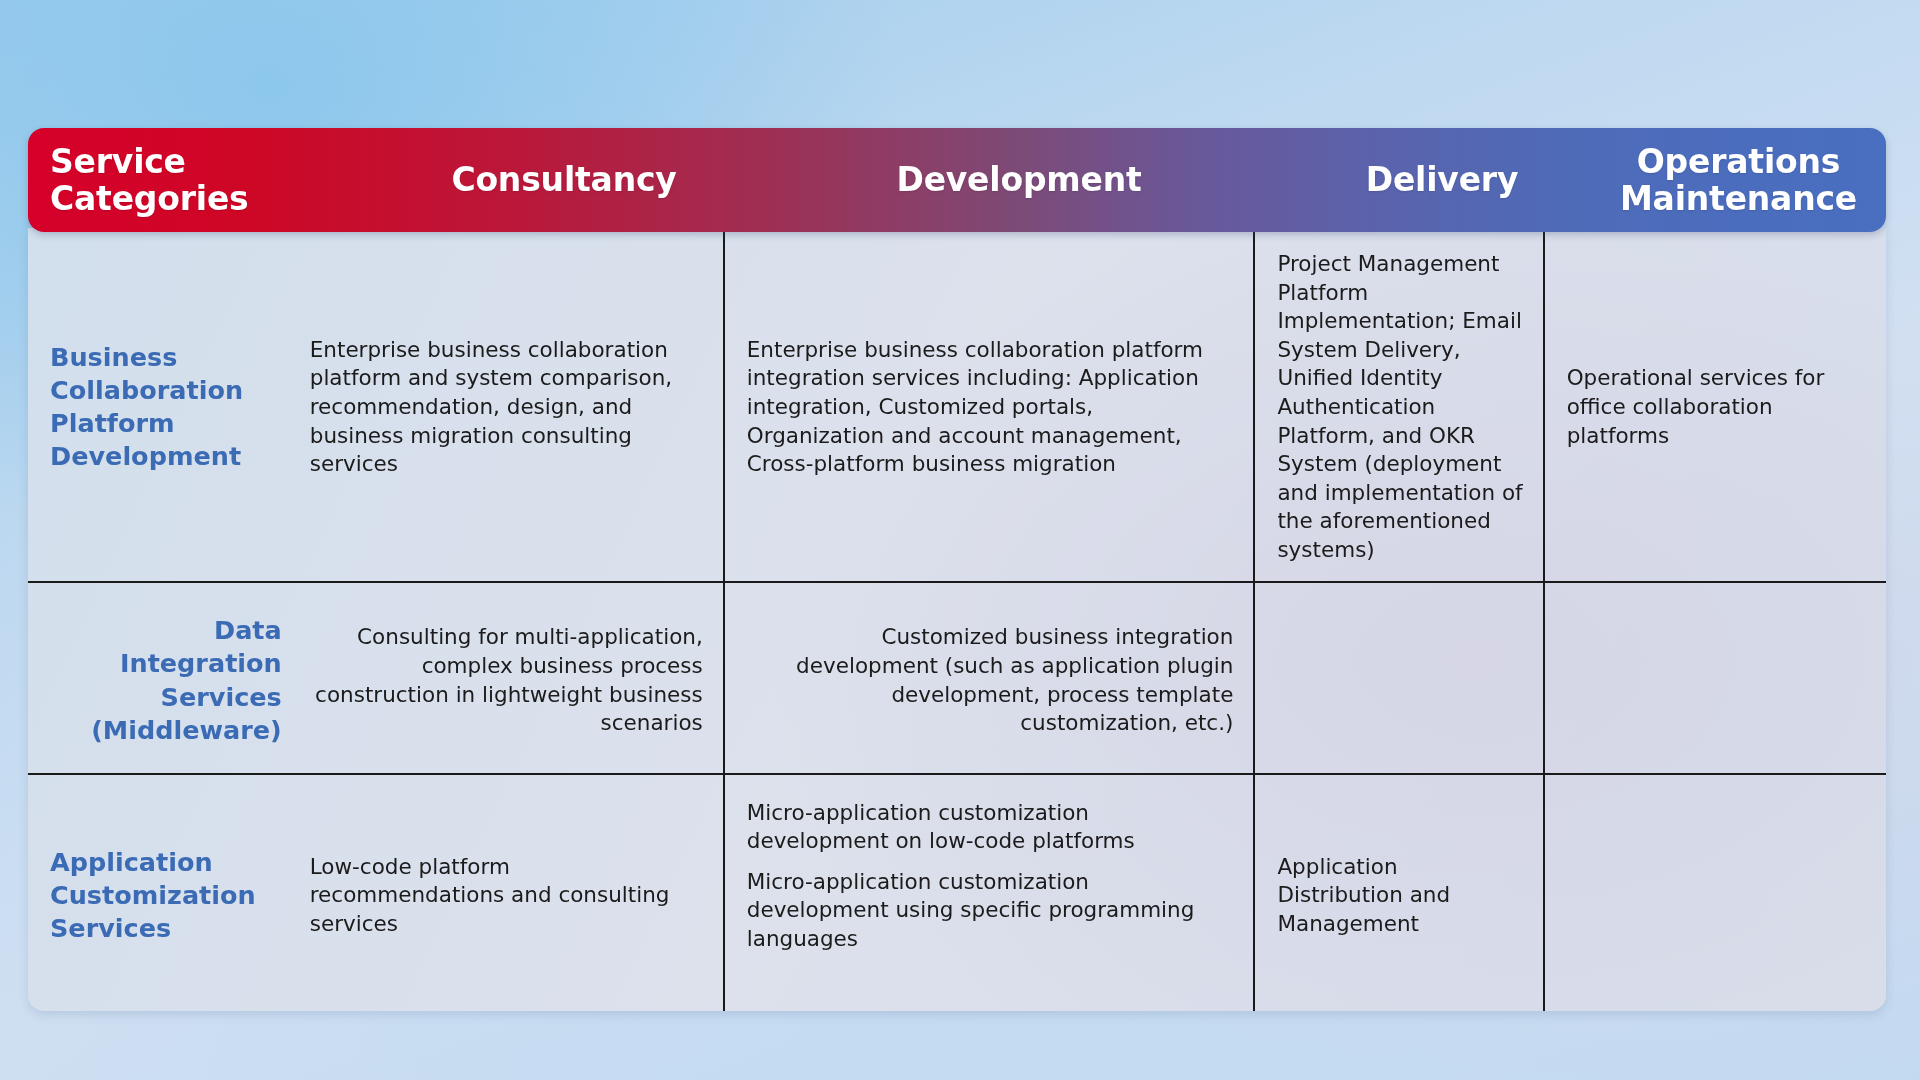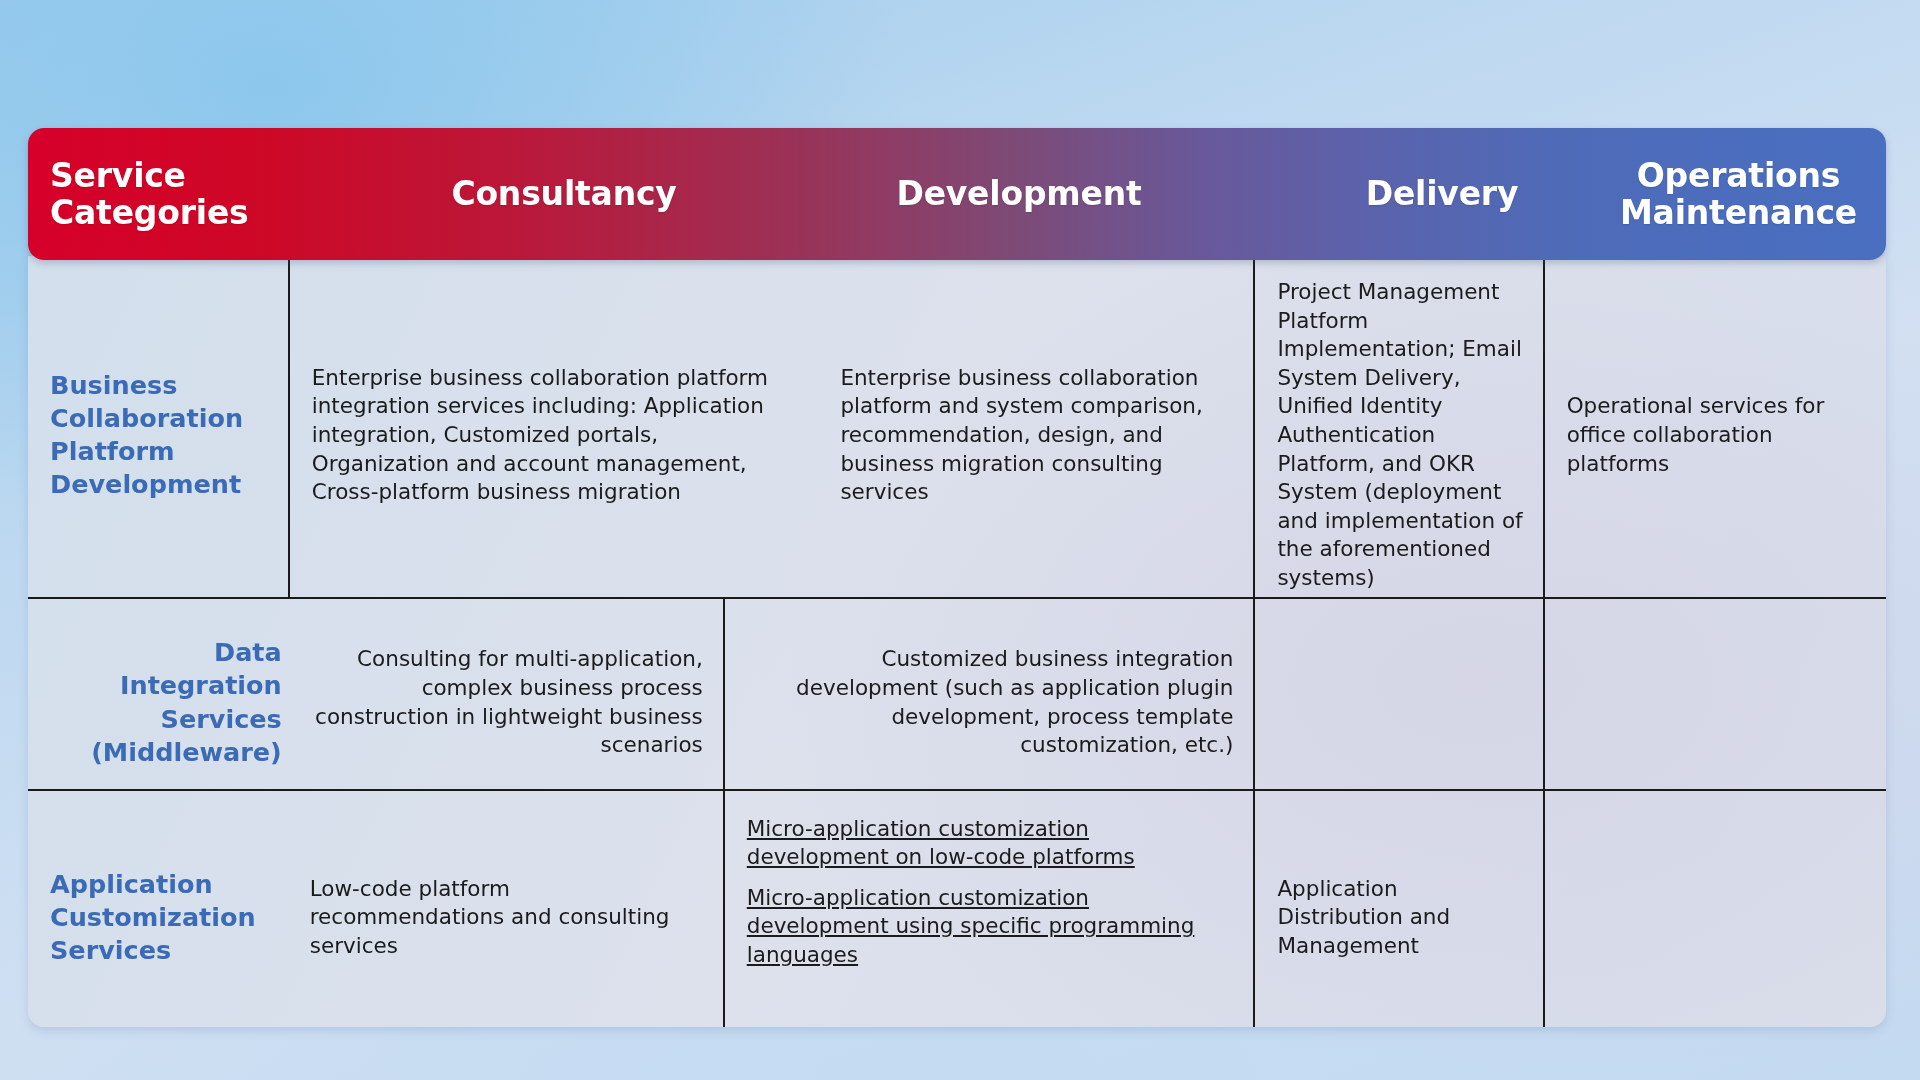--- a/index.html
+++ b/index.html
@@ -20,21 +20,21 @@
   
   .table-wrap {
     position:absolute;
     left:28px; top:128px;
     width:1858px;
   }
 
   
   .thead {
     display:flex;
-    height:132px;
+    height:104px;
     border-radius:16px;
     background:linear-gradient(90deg,
         #D6002A 0%,
         #CE0726 12%,
         #BB1739 26%,
         #9E2F54 40%,
         #7D4A76 53%,
         #69589A 63%,
         #5A63AD 73%,
         #4E6BB8 83%,
@@ -70,21 +70,21 @@
       radial-gradient(ellipse 60% 90% at 78% 55%, rgba(209,205,224,0.50) 0%, rgba(209,205,224,0) 65%),
       linear-gradient(115deg, #D2DFEC 0%, #D7E0EC 22%, #DCE1EC 45%, #DADFEB 65%, #D8DEEB 85%, #D9DEEA 100%);
     box-shadow:0 4px 10px rgba(70,95,135,0.16);
     overflow:hidden;
     z-index:2;
   }
   .tr { display:flex; position:relative; }
   .tr + .tr { border-top:2px solid #1a1a1a; }
 
   .td {
-    padding:22px 20px 4px 22px;
+    padding:22px 20px 16px 22px;
     color:#1b1b1b;
     font-size:21.5px;
     line-height:1.33;
   }
   .td + .td { border-left:2px solid #1a1a1a; }
 
   .td-cat {
     width:268px;
     border-left:none !important;
     color:#3B6BB5;
@@ -101,21 +101,21 @@
 
   .td p + p { margin-top:12px; }
 
   
   .row-1 { min-height:250px; }
   .row-2 { min-height:192px;text-align:right; }
   .row-3 { min-height:238px; }
 
   .v-center { display:flex; align-items:center; }
   .v-start  { display:flex; align-items:flex-start; }
-  .pad-top-2 { padding-top:24px;text-decoration:underline; }
+  .pad-top-2 { padding-top:24px; }
 </style>
 </head>
 <body>
 
 <div class="table-wrap">
 
   <div class="thead">
     <div class="th th-cat">
       <div>
         <div>Service</div>
@@ -130,22 +130,22 @@
         <div>Operations</div>
         <div>Maintenance</div>
       </div>
     </div>
   </div>
 
   <div class="tbody">
 
     <div class="tr row-1">
       <div class="td td-cat v-center">Business Collaboration Platform Development</div>
+      <div class="td td-consult v-center">Enterprise business collaboration platform and system comparison, recommendation, design, and business migration consulting services</div>
       <div class="td td-develop v-center">Enterprise business collaboration platform integration services including: Application integration, Customized portals, Organization and account management, Cross-platform business migration</div>
-      <div class="td td-consult v-center">Enterprise business collaboration platform and system comparison, recommendation, design, and business migration consulting services</div>
       <div class="td td-deliver v-center">Project Management Platform Implementation; Email System Delivery, Unified Identity Authentication Platform, and OKR System (deployment and implementation of the aforementioned systems)</div>
       <div class="td td-ops v-center">Operational services for office collaboration platforms</div>
     </div>
 
     <div class="tr row-2">
       <div class="td td-cat v-center">Data Integration Services (Middleware)</div>
       <div class="td td-consult v-center">Consulting for multi-application, complex business process construction in lightweight business scenarios</div>
       <div class="td td-develop v-center">Customized business integration development (such as application plugin development, process template customization, etc.)</div>
       <div class="td td-deliver v-center"></div>
       <div class="td td-ops v-center"></div>

